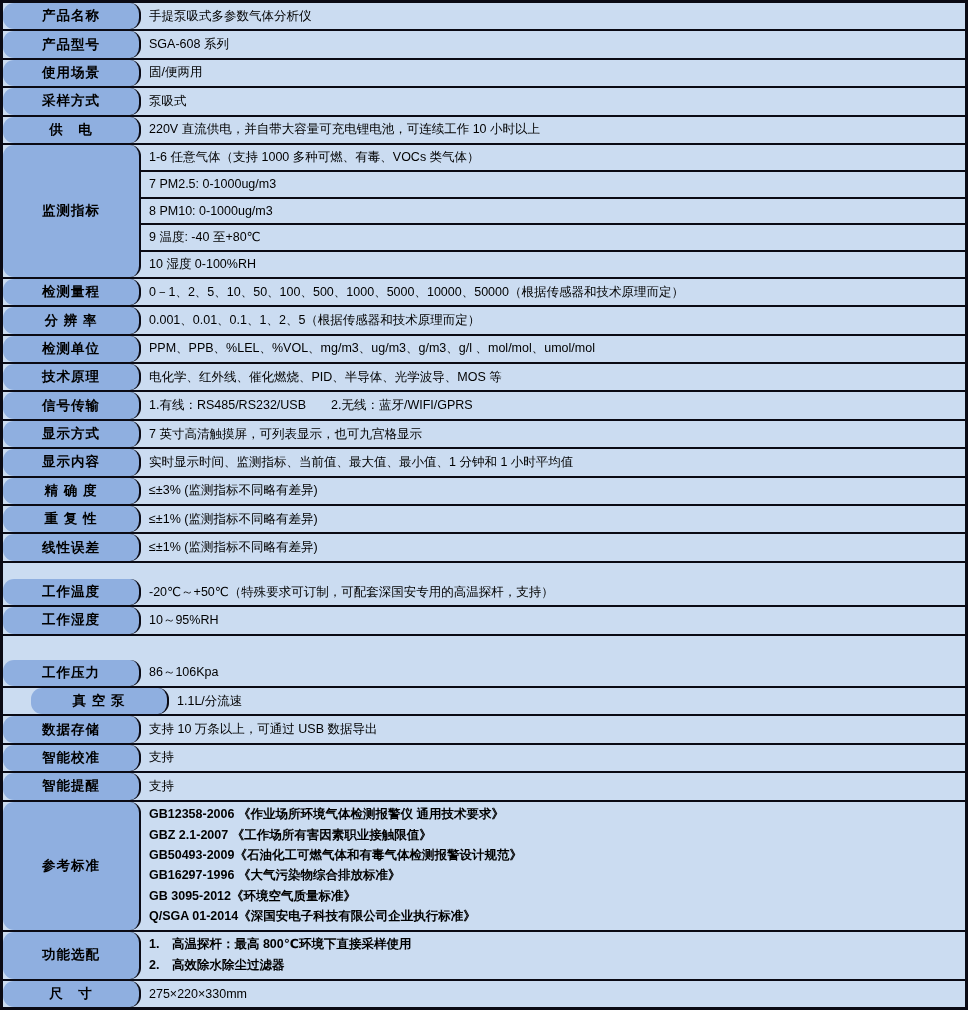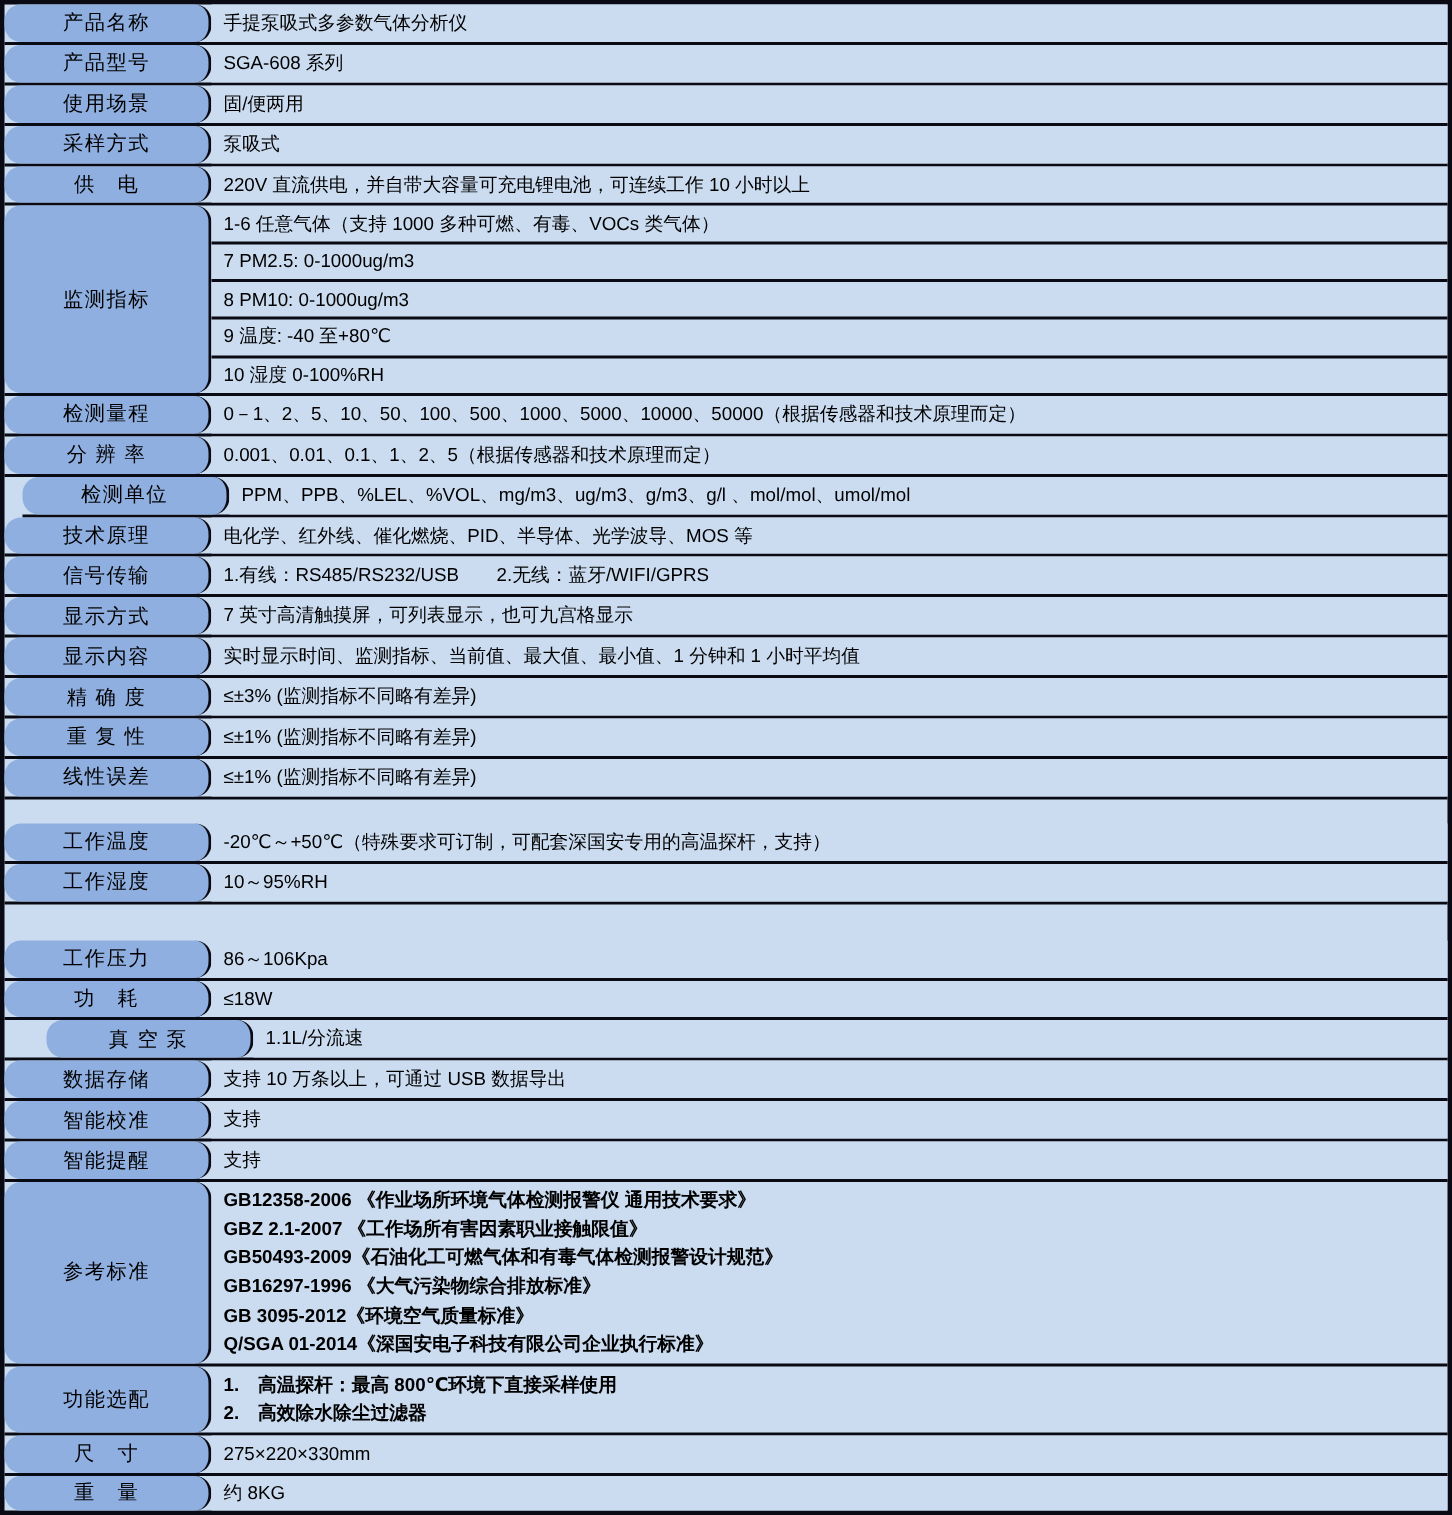--- a/index.html
+++ b/index.html
@@ -23,21 +23,21 @@
     border-bottom:2px solid var(--border);
     min-height:0;
   }
   .row:last-child{border-bottom:none;}
   .label-cell{
     box-sizing:border-box;
     width:138px;flex:0 0 138px;
     background:var(--label-bg);
     border-right:2px solid var(--border);
     display:flex;align-items:center;justify-content:center;
-    font-size:13.5px;font-weight:normal;color:var(--text);
+    font-size:13.5px;font-weight:bold;color:var(--text);
     letter-spacing:1px;
     text-align:center;
     white-space:pre;
     border-radius:11px;
   }
   .value-cell{
     flex:1 1 auto;min-width:0;
     display:flex;align-items:center;
     padding-left:8px;
     font-size:12.5px;color:var(--text);
@@ -100,21 +100,21 @@
       </div>
     </div>
     <div class="row" style="flex: 27 1 0px;">
       <div class="label-cell">检测量程</div>
       <div class="value-cell">0－1、2、5、10、50、100、500、1000、5000、10000、50000（根据传感器和技术原理而定）</div>
     </div>
     <div class="row" style="flex: 27 1 0px;">
       <div class="label-cell">分 辨 率</div>
       <div class="value-cell">0.001、0.01、0.1、1、2、5（根据传感器和技术原理而定）</div>
     </div>
-    <div class="row" style="flex: 27 1 0px; margin-left: 12px;">
+    <div class="row" style="flex: 27 1 0px;">
       <div class="label-cell">检测单位</div>
       <div class="value-cell">PPM、PPB、%LEL、%VOL、mg/m3、ug/m3、g/m3、g/l 、mol/mol、umol/mol</div>
     </div>
     <div class="row" style="flex: 27 1 0px;">
       <div class="label-cell">技术原理</div>
       <div class="value-cell">电化学、红外线、催化燃烧、PID、半导体、光学波导、MOS 等</div>
     </div>
     <div class="row" style="flex: 27 1 0px;">
       <div class="label-cell">信号传输</div>
       <div class="value-cell">1.有线：RS485/RS232/USB　　2.无线：蓝牙/WIFI/GPRS</div>
@@ -144,24 +144,20 @@
       <div class="value-cell">-20℃～+50℃（特殊要求可订制，可配套深国安专用的高温探杆，支持）</div>
     </div>
     <div class="row" style="flex: 27 1 0px;">
       <div class="label-cell">工作湿度</div>
       <div class="value-cell">10～95%RH</div>
     </div>
     <div class="row" style="flex: 27 1 0px; margin-top: 24px;">
       <div class="label-cell">工作压力</div>
       <div class="value-cell">86～106Kpa</div>
     </div>
-    <div class="row" style="flex: 27 1 0px;">
-      <div class="label-cell">功　耗</div>
-      <div class="value-cell">≤18W</div>
-    </div>
     <div class="row" style="flex: 27 1 0px; padding-left: 28px;">
       <div class="label-cell">真 空 泵</div>
       <div class="value-cell">1.1L/分流速</div>
     </div>
     <div class="row" style="flex: 27 1 0px;">
       <div class="label-cell">数据存储</div>
       <div class="value-cell">支持 10 万条以上，可通过 USB 数据导出</div>
     </div>
     <div class="row" style="flex: 27 1 0px;">
       <div class="label-cell">智能校准</div>
@@ -186,17 +182,13 @@
       <div class="label-cell">功能选配</div>
       <div class="value-lines">
         <div class="value-line">1.　高温探杆：最高 800℃环境下直接采样使用</div>
         <div class="value-line">2.　高效除水除尘过滤器</div>
       </div>
     </div>
     <div class="row" style="flex: 27 1 0px;">
       <div class="label-cell">尺　寸</div>
       <div class="value-cell">275×220×330mm</div>
     </div>
-    <div class="row" style="flex: 25 1 0px;">
-      <div class="label-cell">重　量</div>
-      <div class="value-cell">约 8KG</div>
-    </div>
   </div>
 
 </body></html>

